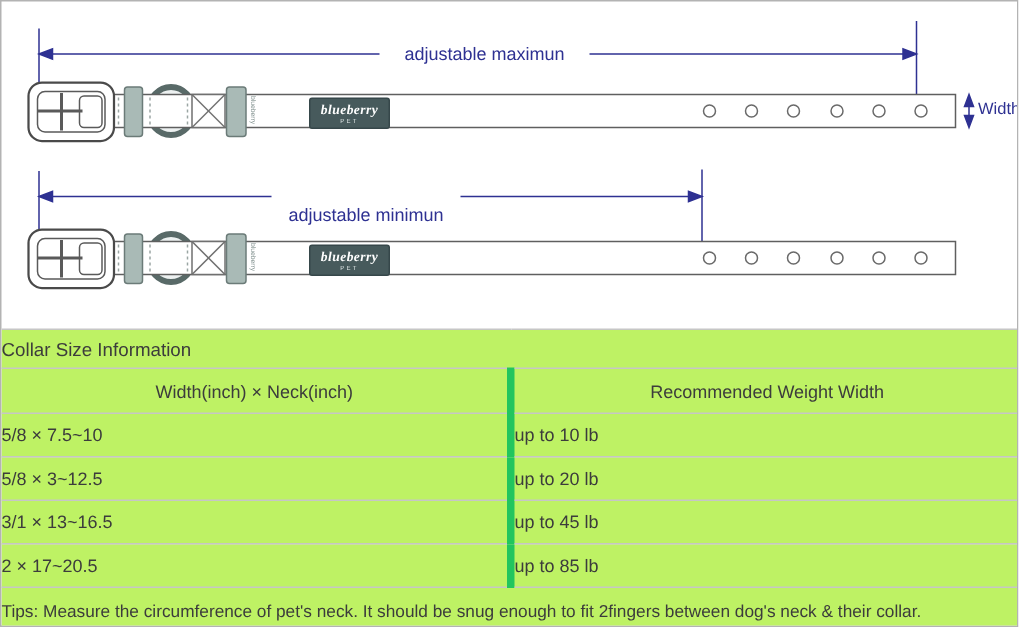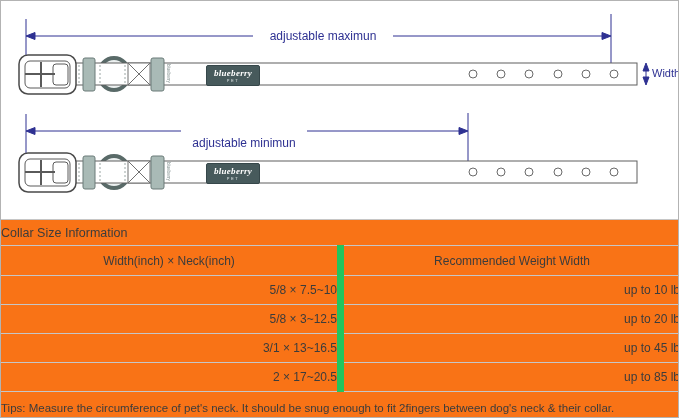--- a/index.html
+++ b/index.html
@@ -16,25 +16,25 @@
          align-items:center;justify-content:center;line-height:1;}
   .brand .b1{font-family:"Liberation Serif",serif;font-style:italic;font-weight:bold;
              font-size:9px;color:#fff;letter-spacing:.3px;}
   .brand .b2{font-size:4px;color:#dfe6e6;letter-spacing:1.5px;margin-top:1px;}
   .tagv{position:absolute;left:163px;width:9px;height:22px;font-size:4.5px;color:#7d8d8b;
         writing-mode:vertical-rl;text-orientation:mixed;overflow:hidden;line-height:9px;}
   
   table.size{position:absolute;left:0;top:218px;width:679px;border-collapse:collapse;
              font-size:12px;color:#3c3c3c;table-layout:fixed;}
   table.size td,table.size th{border-top:1px solid #c6c6c6;font-weight:normal;
-             padding:0;background:#f97316;}
+             padding:0;background:#bef264;}
   td.title{height:25px;padding-left:10px;font-size:12.5px;}
   th.colh{height:29px;text-align:center;}
-  td.cell{height:28px;text-align:right;}
-  .vdiv{border-right:7px solid #22c55e;}
+  td.cell{height:28px;text-align:left;}
+  .vdiv{border-right:5px solid #22c55e;}
   td.tips{height:32px;padding-left:8px;font-size:11.5px;}
 </style>
 </head>
 <body>
 
 <div class="canvas">
 
   <div class="diagram">
     <svg width="679" height="218" viewBox="0 0 679 218">
       <defs>

